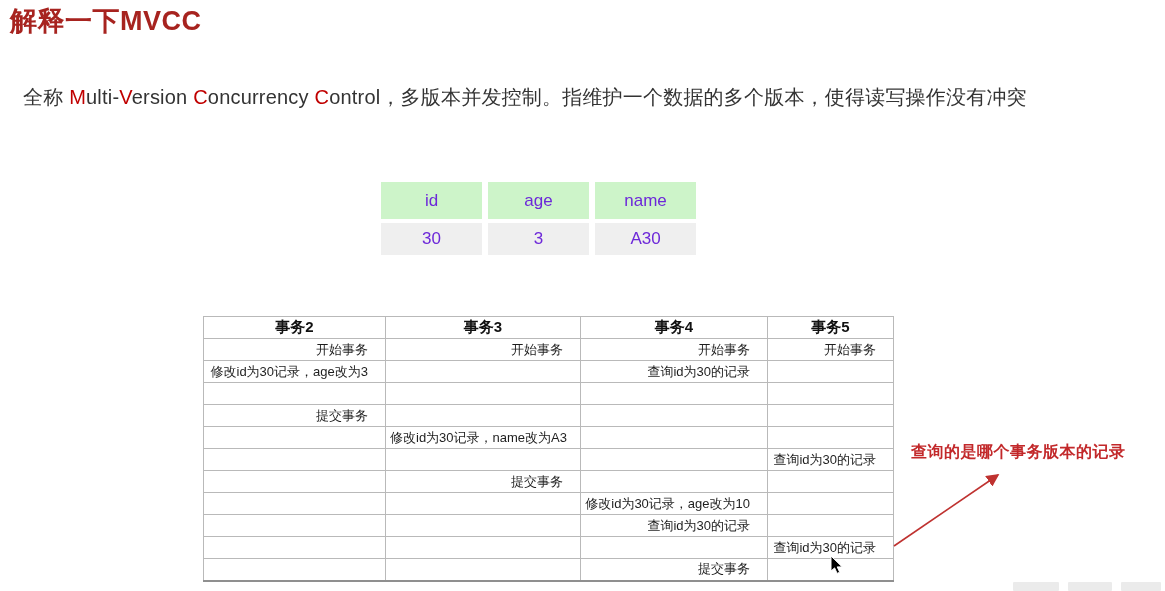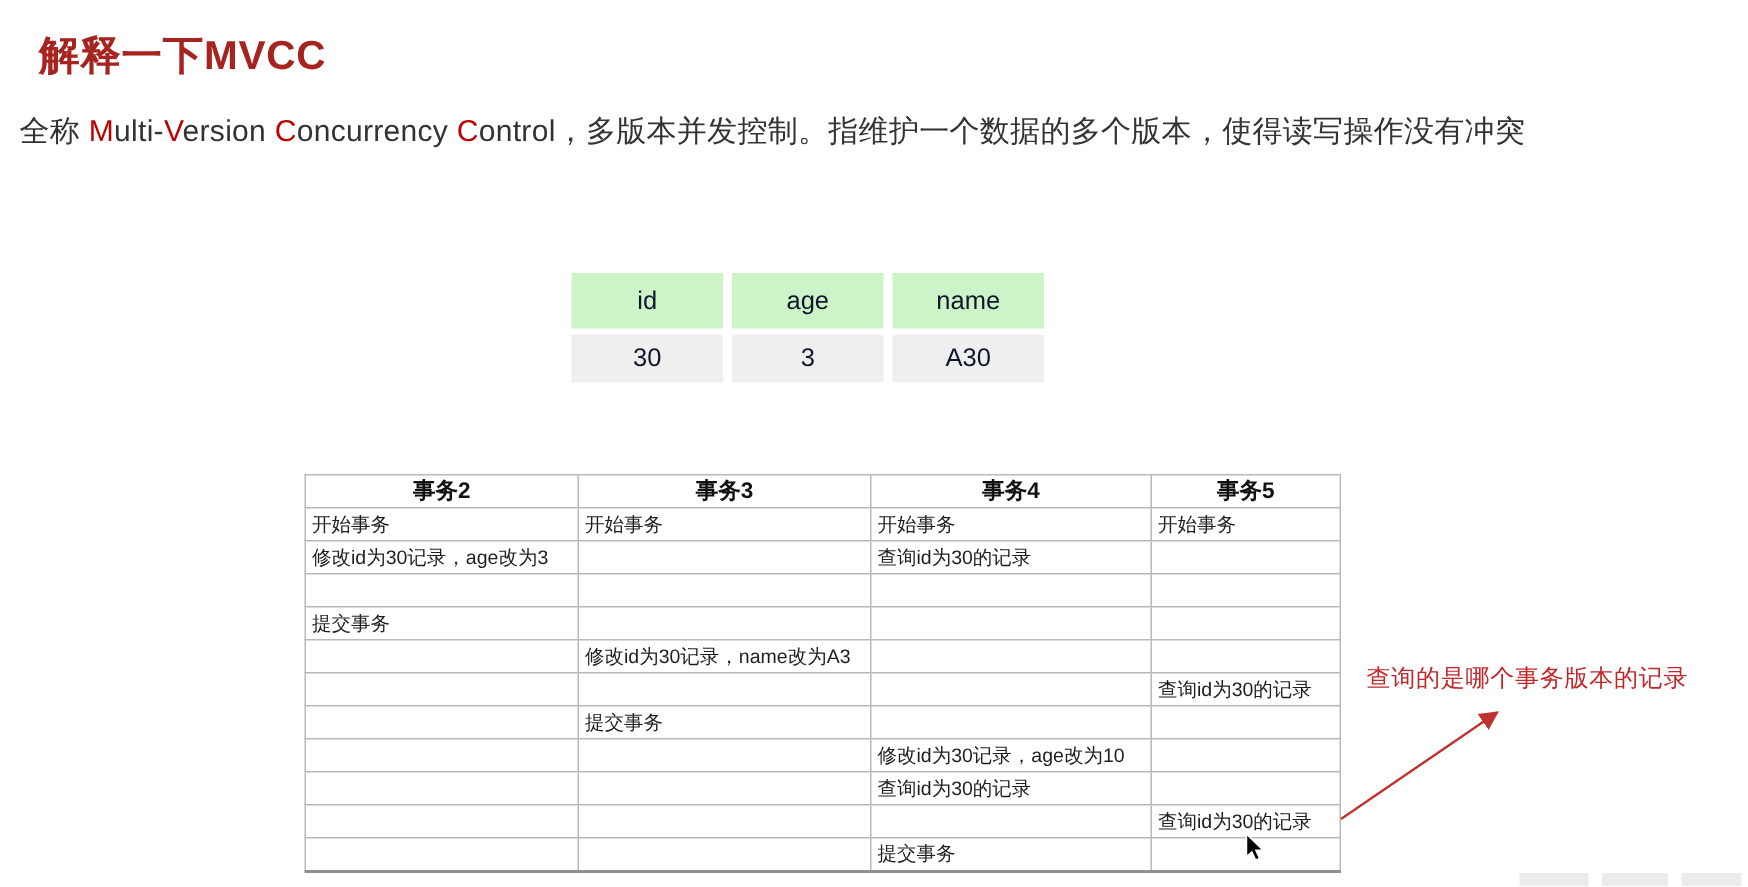--- a/index.html
+++ b/index.html
@@ -4,41 +4,41 @@
 <style>
   html,body{margin:0;padding:0;background:#ffffff;}
   .stage{
     position:relative;
     width:1165px;height:591px;
     background:#ffffff;
     overflow:hidden;
     font-family:"Liberation Sans","DejaVu Sans",sans-serif;
   }
   .title{
-    position:absolute;left:10px;top:3px;margin:16px;
+    position:absolute;left:10px;top:3px;margin:0;
     font-size:27px;font-weight:700;color:var(--title-red,#a7231f);
     letter-spacing:0.5px;
   }
   .definition{
-    position:absolute;left:10px;top:71px;margin:3px;
+    position:absolute;left:10px;top:71px;margin:13px;
     font-size:20px;color:#333333;white-space:nowrap;
     letter-spacing:0.2px;
   }
   .definition .red-letter{color:var(--letter-red,#c00000);}
   
   .record-table{
     position:absolute;left:381px;top:182px;
     display:grid;
     grid-template-columns:101px 101px 101px;
     grid-auto-rows:auto;
     column-gap:6px;row-gap:4px;
   }
   .record-table .cell{
     height:37px;display:flex;align-items:center;justify-content:center;
-    font-size:17px;color:#0f172a;
+    font-size:17px;color:#6d28d9;
   }
   .record-table .cell.hdr{background:var(--green,#cdf4c9);}
   .record-table .cell.val{background:var(--lightgray,#efefef);height:32px;}
   
   .txn-table{
     position:absolute;left:203px;top:316px;
     border-collapse:collapse;table-layout:fixed;
     width:690px;
     border-top:1px solid #a3a3a3;
     border-bottom:2px solid #8f8f8f;
@@ -47,26 +47,26 @@
     border:1px solid #b9b9b9;
     height:22px;
     overflow:hidden;white-space:nowrap;
     box-sizing:border-box;
   }
   .txn-table th{
     font-size:15px;font-weight:700;color:#111;text-align:center;
     padding:0;
   }
   .txn-table td{
-    font-size:13px;color:#1e1e1e;text-align:left;
-    padding:0 3px 0 4px;
+    font-size:13px;color:#1e1e1e;text-align:right;
+    padding:0 17px 0 4px;
   }
   .annotation{
     position:absolute;left:911px;top:442px;
-    font-size:16px;font-weight:400;color:var(--anno-red,#c2282a);
+    font-size:16px;font-weight:700;color:var(--anno-red,#c2282a);
     white-space:nowrap;letter-spacing:0.5px;
   }
   .arrow-svg{position:absolute;left:880px;top:463px;}
   .watermark{
     position:absolute;left:961px;top:556px;
     font-size:18px;color:#b8b8b8;white-space:nowrap;
   }
   .faint-box{
     position:absolute;top:582px;height:9px;background:#ebebeb;
     border-radius:1px;

